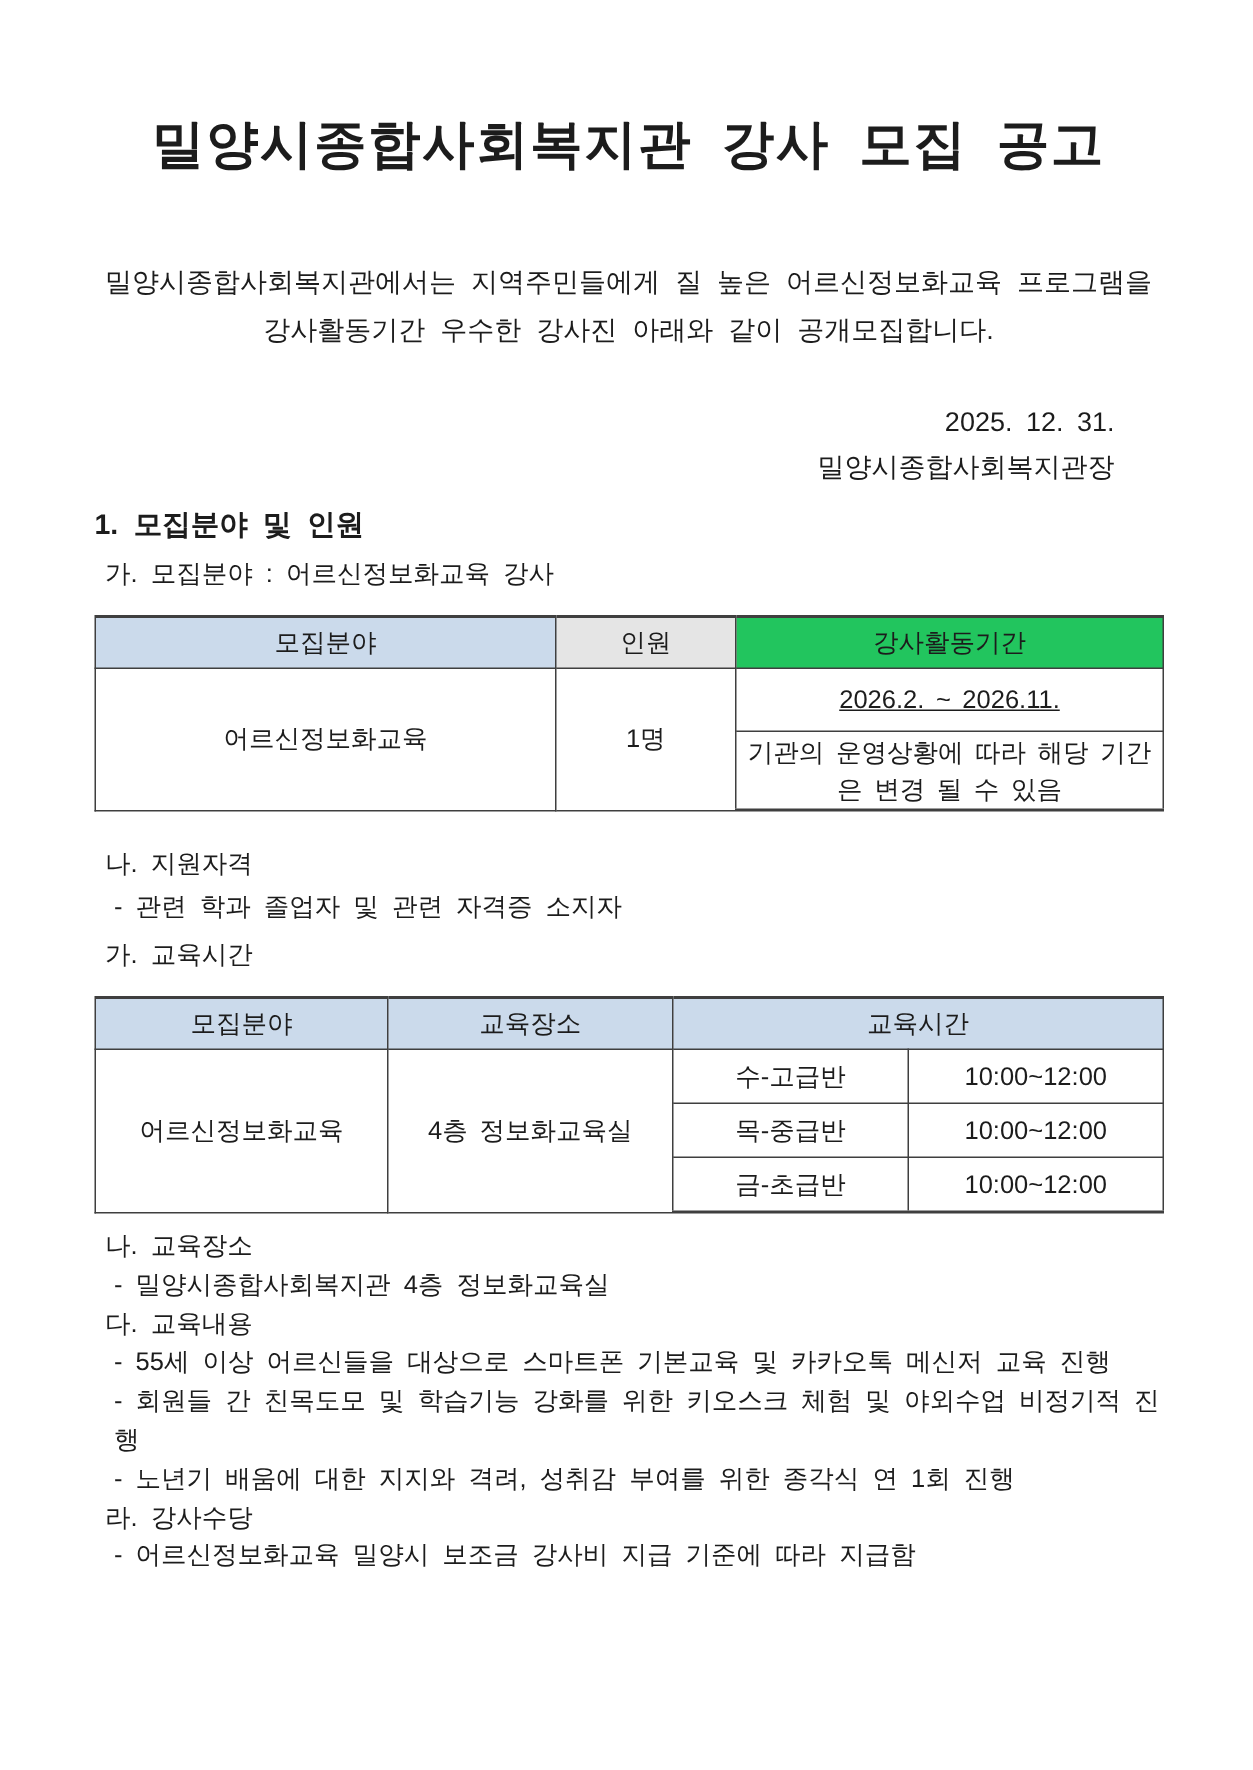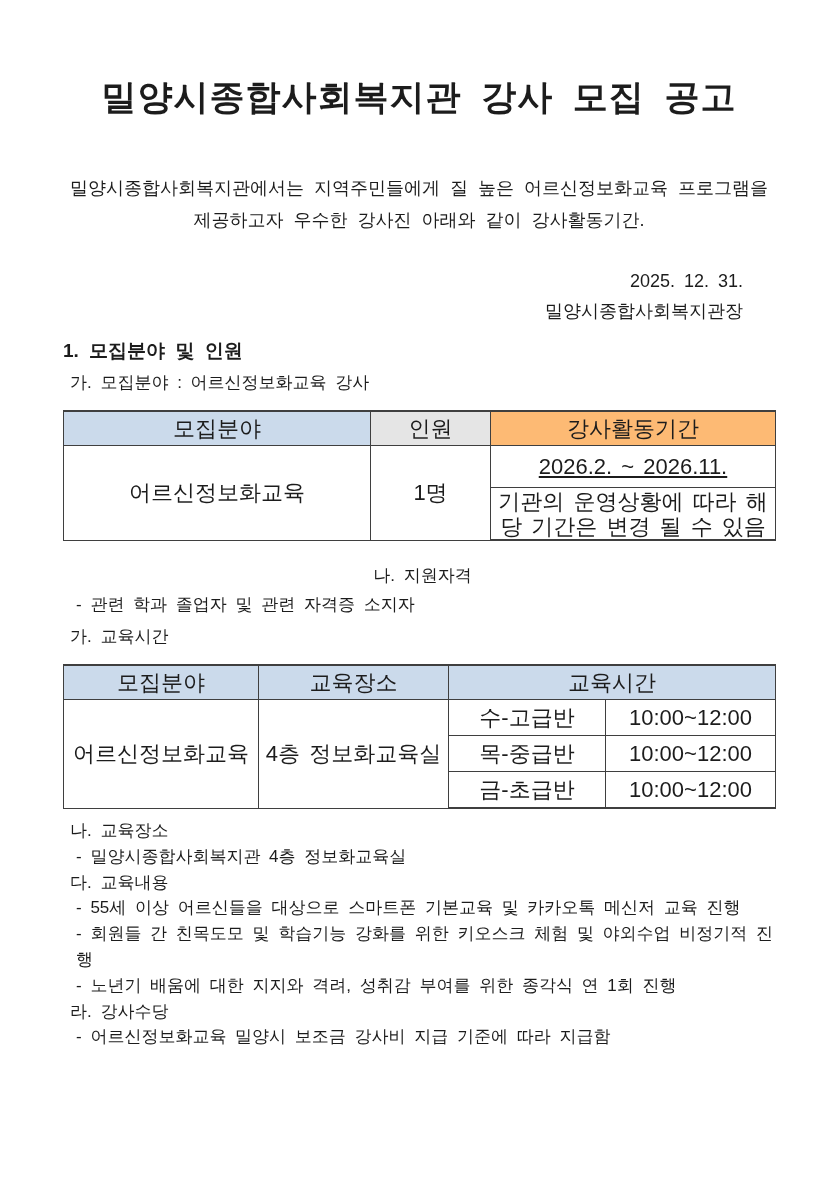--- a/index.html
+++ b/index.html
@@ -69,21 +69,21 @@
   }
   .sub-label { padding-left: 7px; margin-top: 6px; }
   .sub-item  { padding-left: 13px; margin-top: 3px; }
 
   
   table.doc-table {
     margin-top: 14px;
     width: 712px;
     border-collapse: collapse;
     table-layout: fixed;
-    font-size: 22px;
+    font-size: 17px;
     word-spacing: 3px;
   }
   table.doc-table th,
   table.doc-table td {
     border: 1px solid #3f3f3f;
     text-align: center;
     vertical-align: middle;
     padding: 0 6px;
     font-weight: 400;
     line-height: 25px;
@@ -96,54 +96,54 @@
   .t1-period { height: 41px; text-decoration: underline; }
   .t1-note   { height: 51px; }
   .t1-row-main td { }
   .t2 td { height: 35px; }
   .t2 { margin-top: 10px; }
 
   .tail-lines { margin-top: 9px; }
   .tail-lines .body-line { margin-top: 0; line-height: 25.8px; }
   .tail-lines .sub-item { margin-top: 0; }
 
-  .s1-table-after { margin-top: 22px; text-align: center; }
+  .s1-table-after { margin-top: 22px; }
 </style>
 </head>
 <body>
 
 <div class="page">
   <div class="content">
 
     <div class="doc-title">밀양시종합사회복지관 강사 모집 공고</div>
 
     <div class="intro">
       <div>밀양시종합사회복지관에서는 지역주민들에게 질 높은 어르신정보화교육 프로그램을</div>
-      <div>제공하고자 우수한 강사진 아래와 같이 강사활동기간.</div>
+      <div>강사활동기간 우수한 강사진 아래와 같이 공개모집합니다.</div>
     </div>
 
     <div class="date-block">
       <div>2025. 12. 31.</div>
       <div>밀양시종합사회복지관장</div>
     </div>
 
     <div class="section-heading s1-heading">1. 모집분야 및 인원</div>
     <div class="body-line sub-label">가. 모집분야 : 어르신정보화교육 강사</div>
 
     <table class="doc-table t1">
       <colgroup>
         <col style="width:307px">
           <col style="width:120px">
           <col style="width:285px">
       </colgroup>
       <tbody>
           <tr class="outer-top">
         <th style="background:#cbdaeb">모집분야</th>
         <th style="background:#e5e5e5">인원</th>
-        <th style="background:#fdba74">강사활동기간</th>
+        <th style="background:#22c55e">강사활동기간</th>
       </tr>
       <tr class="t1-row-main">
         <td rowspan="2">어르신정보화교육</td>
         <td rowspan="2">1명</td>
         <td class="t1-period">2026.2. ~ 2026.11.</td>
       </tr>
       <tr class="outer-bottom">
         <td class="t1-note">기관의 운영상황에 따라 해당 기간은 변경 될 수 있음</td>
       </tr>
     </tbody>

